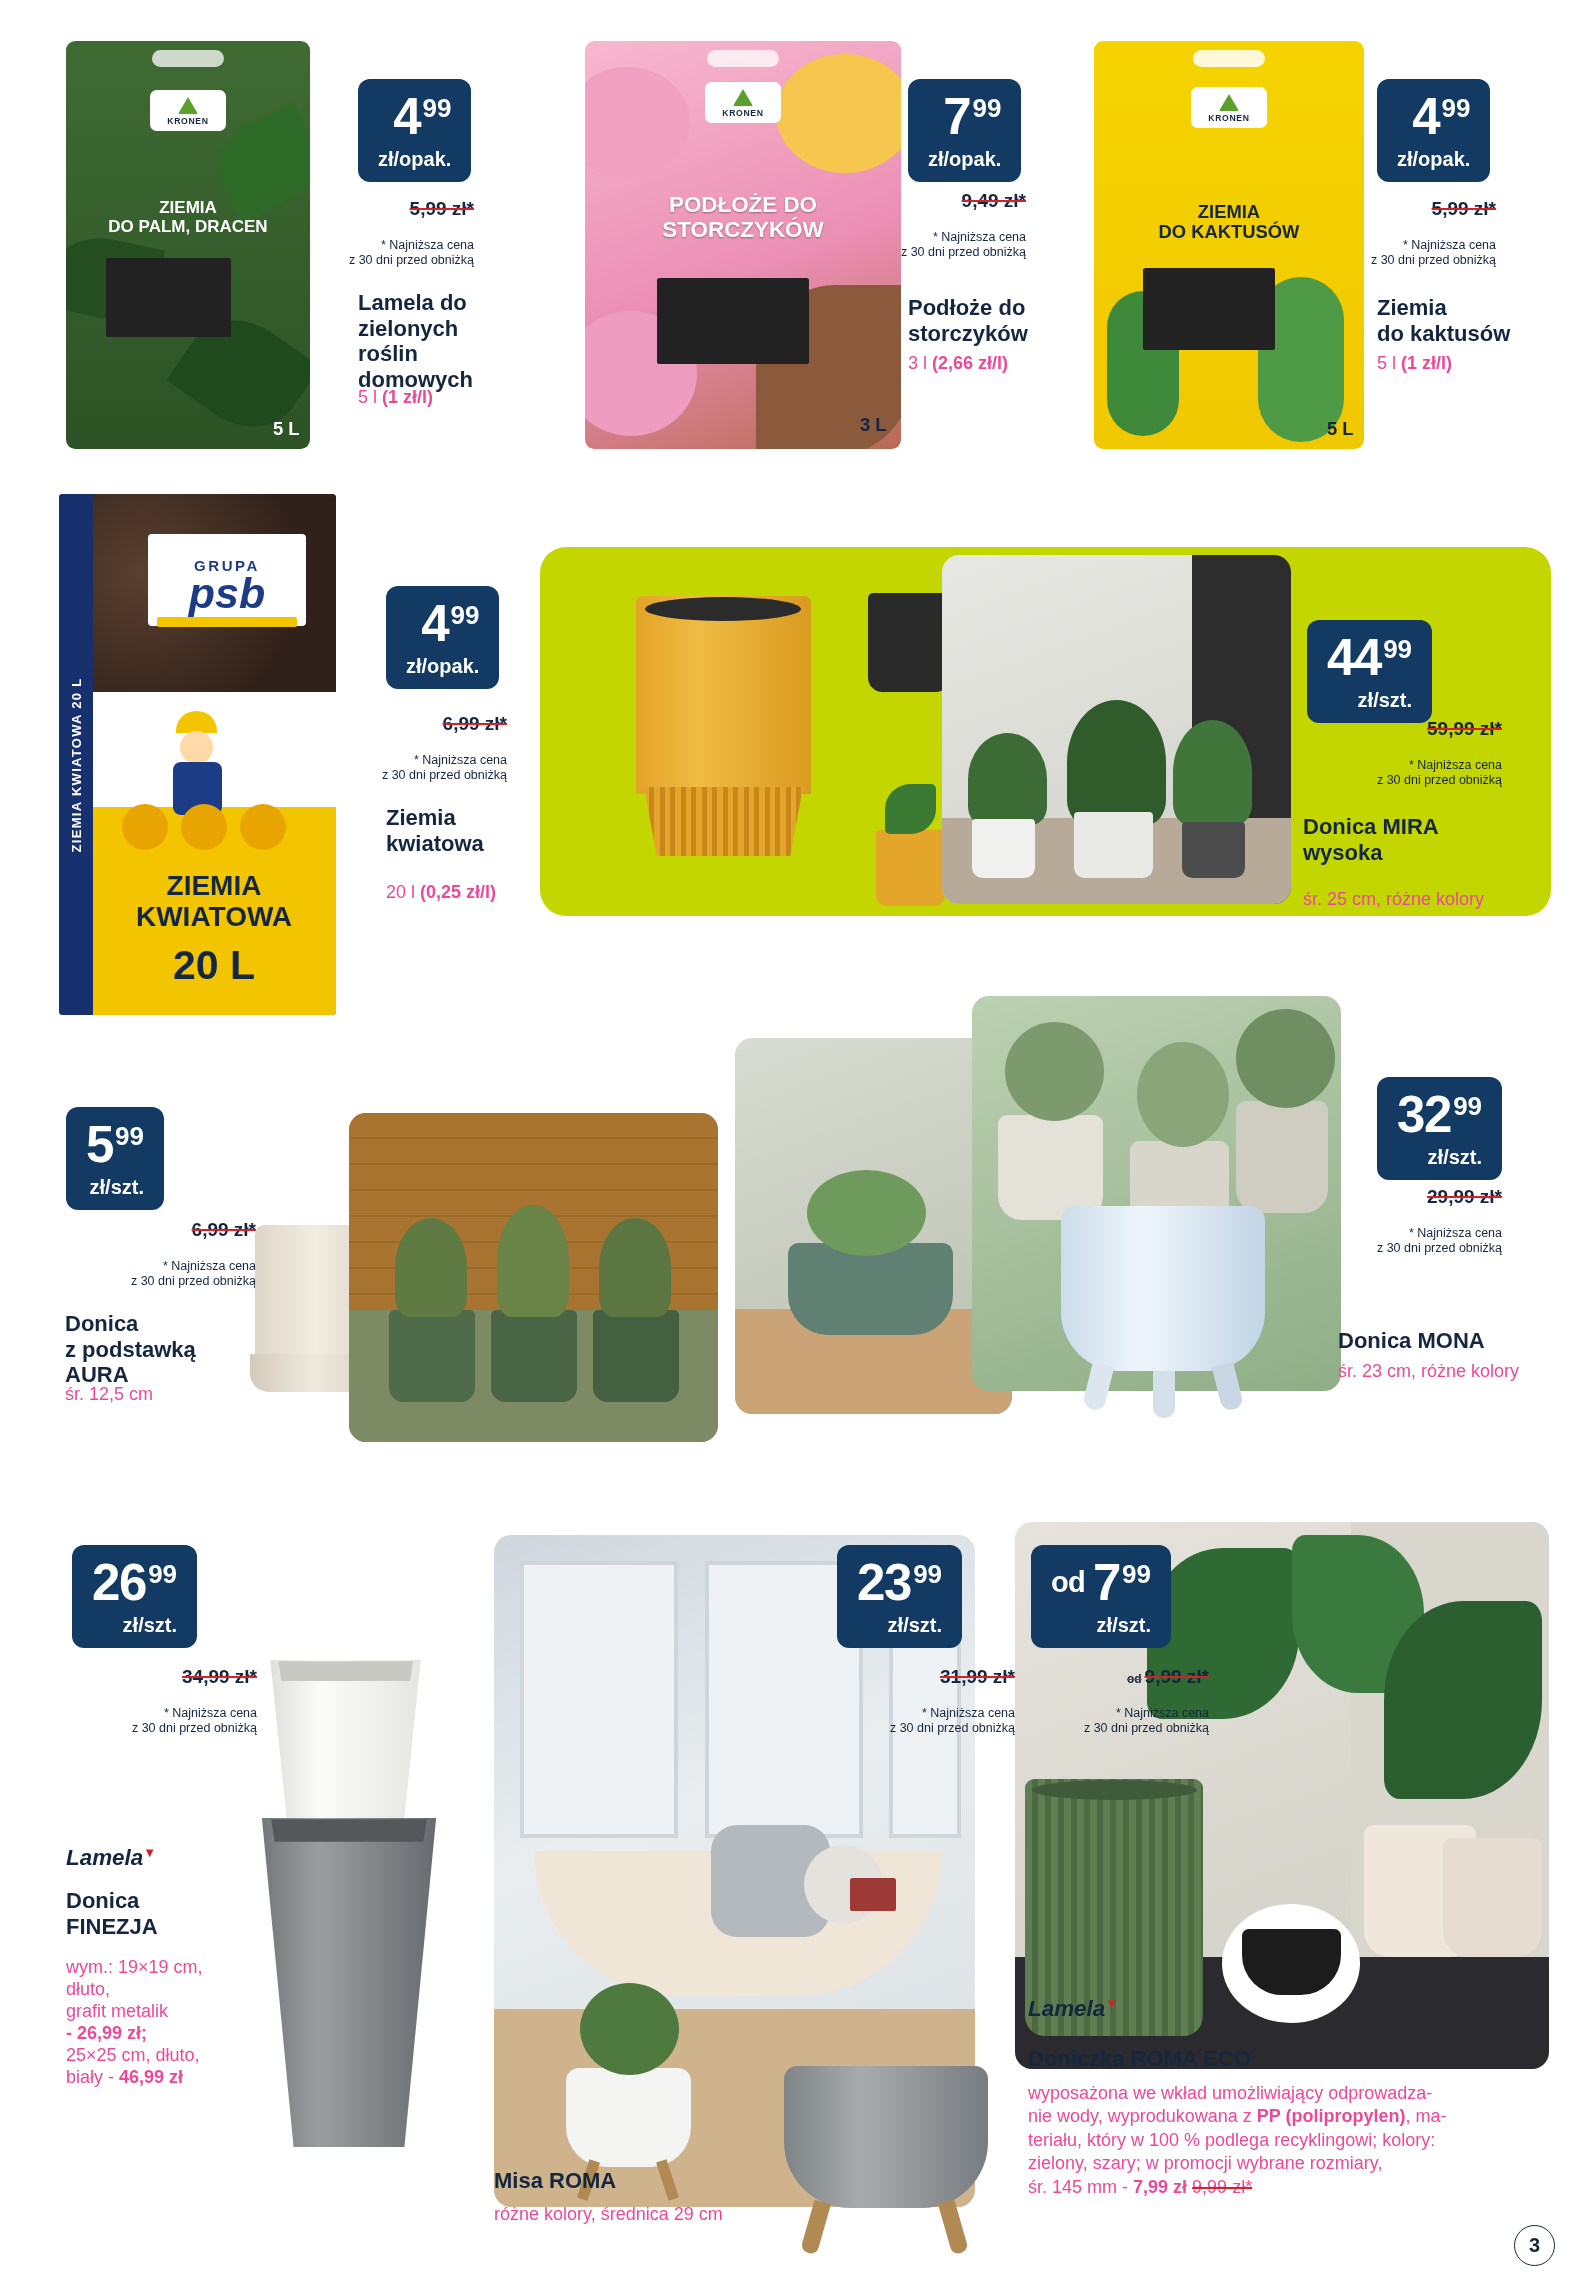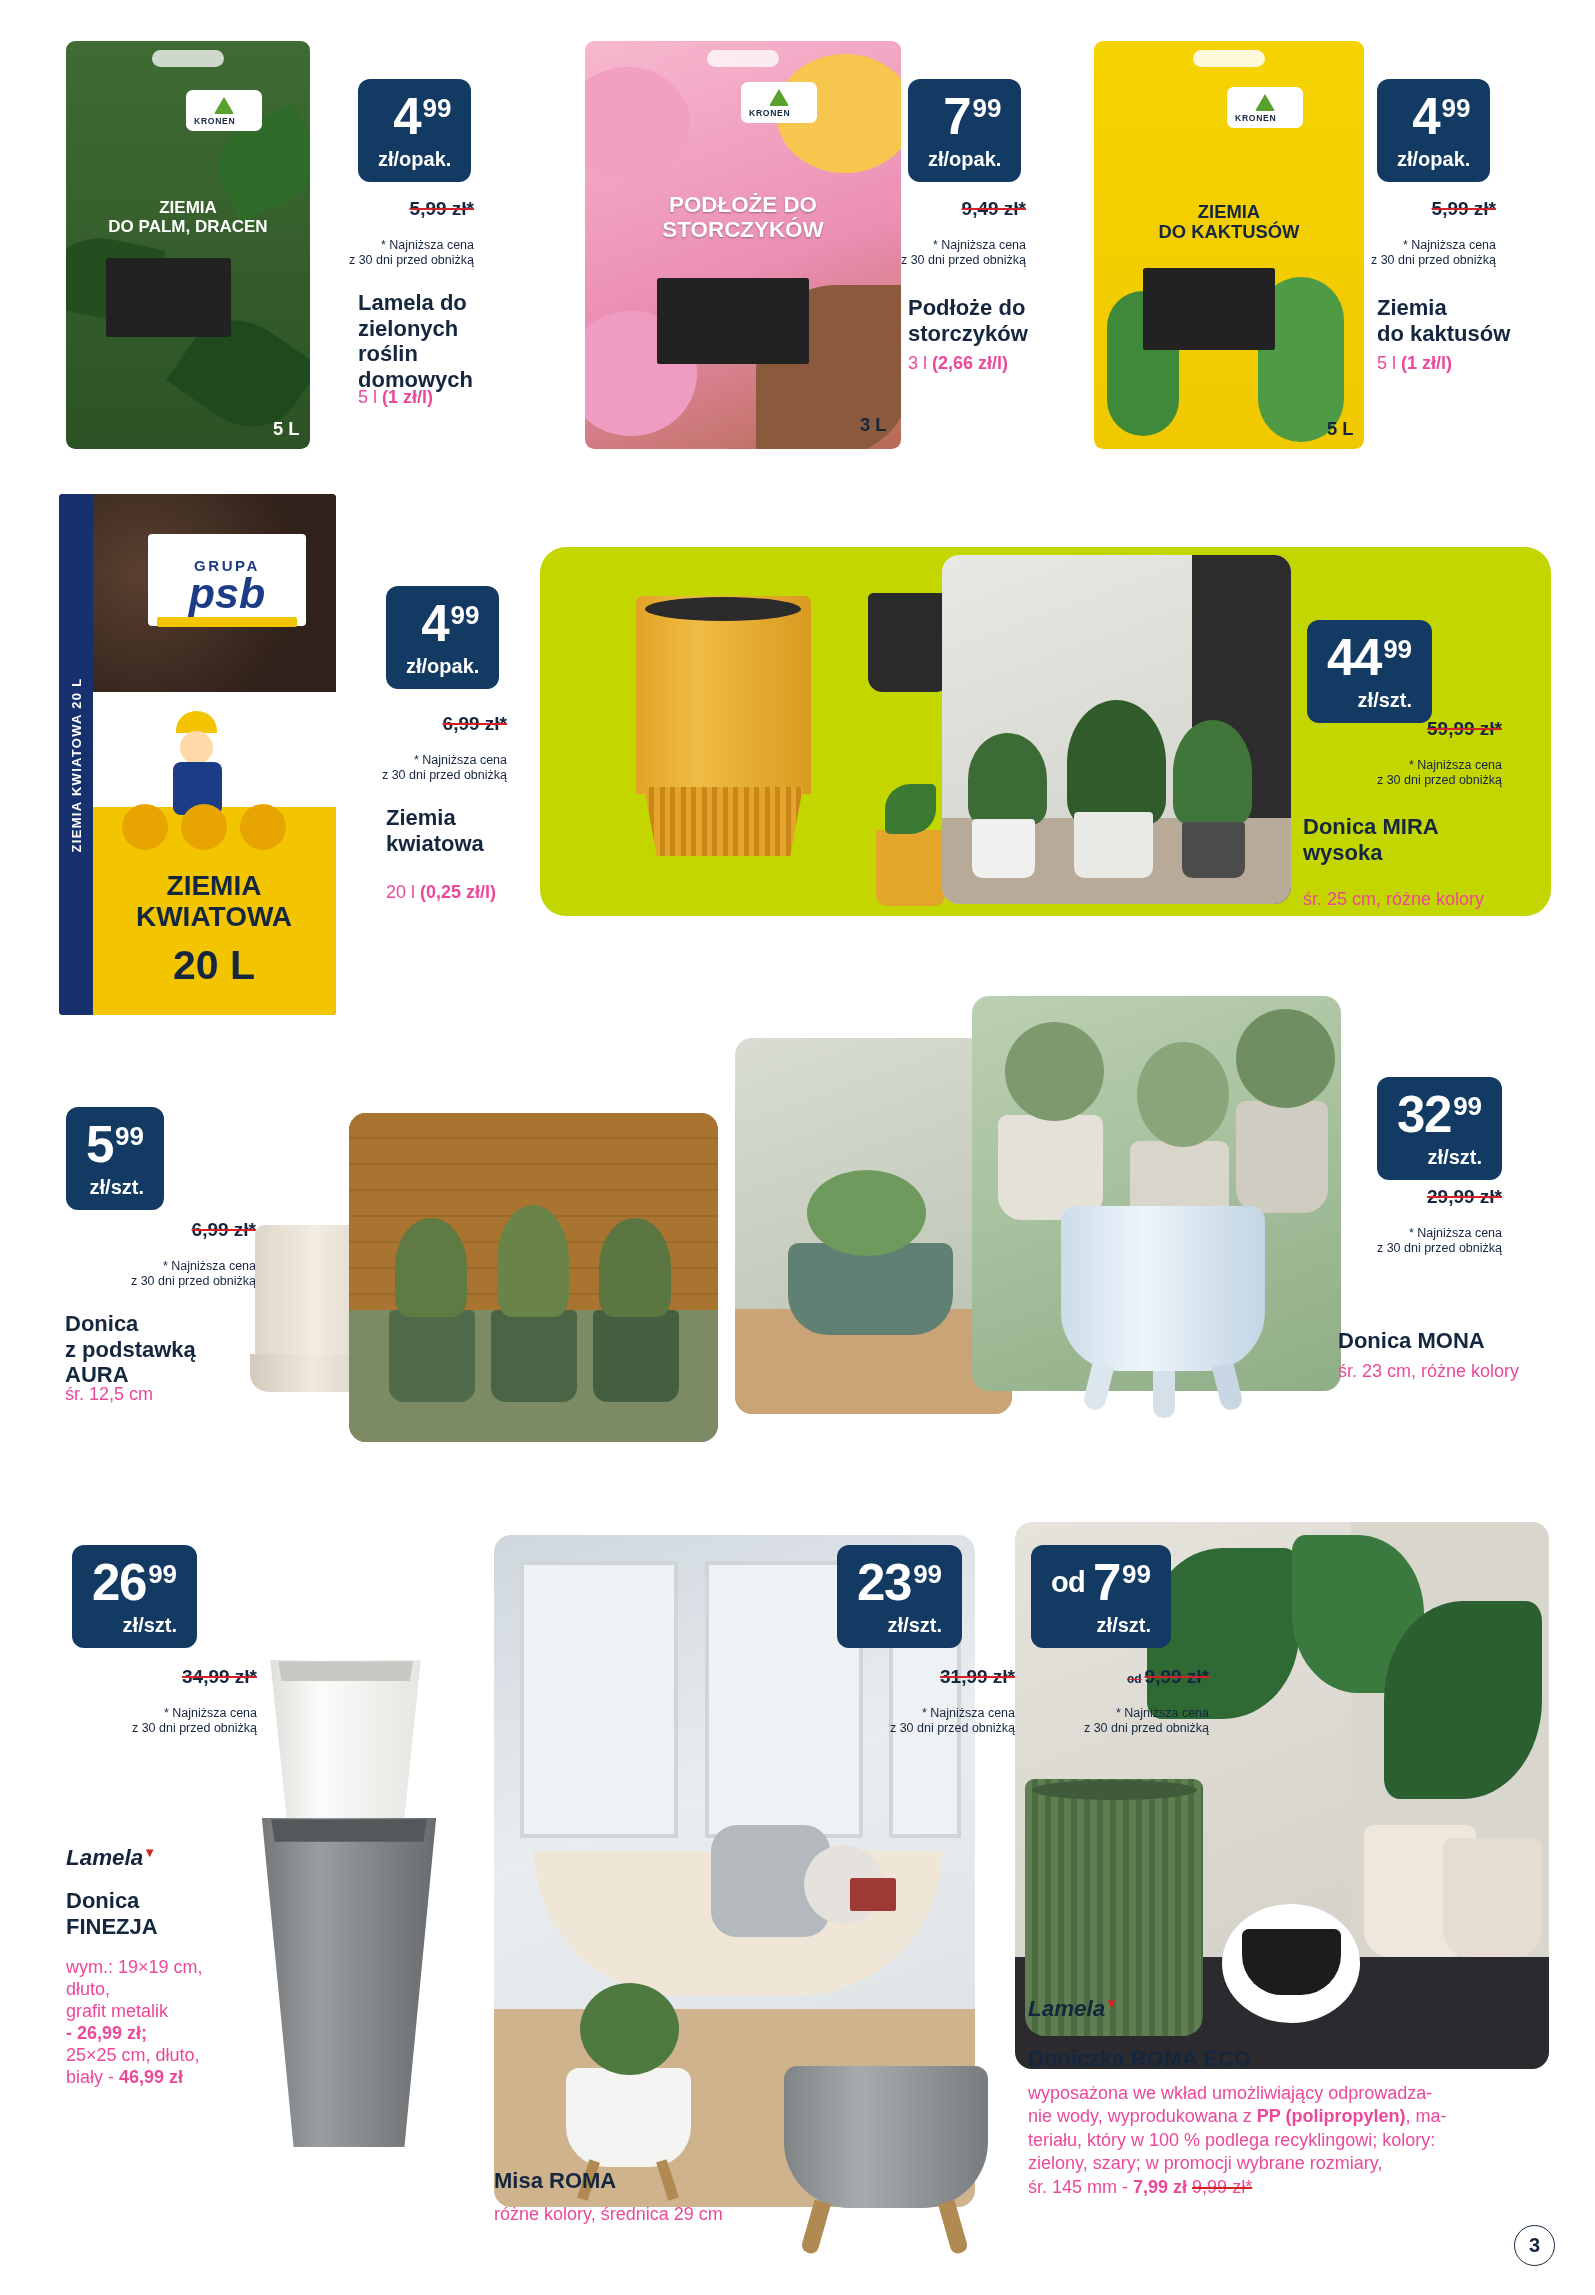--- a/index.html
+++ b/index.html
@@ -128,23 +128,22 @@
     background: linear-gradient(#3f6b33, #2c5225);
   }
 
   .bag-handle {
     position:absolute; left:50%; transform:translateX(-50%);
     top: 9.2px; width: 72px; height: 17px; border-radius: 8.6px;
     background: rgba(255,255,255,.75);
   }
   .kronen-logo {
     position:absolute; left:50%; transform:translateX(-50%);
-    background:#fff; border-radius:6.6px; text-align:left;
+    background:#fff; border-radius:6.6px; text-align:center;
     padding: 6.6px 8px 5.3px 8px;
-    margin-left: 36px;
   }
   .kronen-logo .leaf {
     width: 0; height:0; margin: 0 auto 2.6px auto;
     border-left: 10.5px solid transparent;
     border-right: 10.5px solid transparent;
     border-bottom: 17px solid #5aa02c;
     border-radius: 2.6px;
   }
   .kronen-logo .txt { font-size: 8.6px; font-weight:bold; color:#15263f; letter-spacing:0.7px;}
   .bag-title {
@@ -263,21 +262,21 @@
   <div class="bag-vol" style="right:14.5px; bottom:13px; color:#15263f;">3 L</div>
 </div>
 
 <div class="price-badge" style="left:908px; top:79px;">
   <div class="pr-main">
     <span class="pr-int">7</span>
     <span class="pr-dec">99</span>
   </div>
   <div class="pr-unit">zł/opak.</div>
 </div>
-<div class="oldprice" style="left:835px; top:198px; width:191px;">
+<div class="oldprice" style="left:835px; top:190px; width:191px;">
   <div class="op-strike">9,49 zł*</div>
   <div class="op-note" style="white-space:pre-line;">* Najniższa cena
 z 30 dni przed obniżką</div>
 </div>
 <div class="ptitle" style="left:908px; top:295px; width:211px; white-space:pre-line;">Podłoże do
 storczyków</div>
 <div class="pdesc" style="left:908px; top:353px;">
   <span>3 l</span>
   <b>(2,66 zł/l)</b>
 </div>

